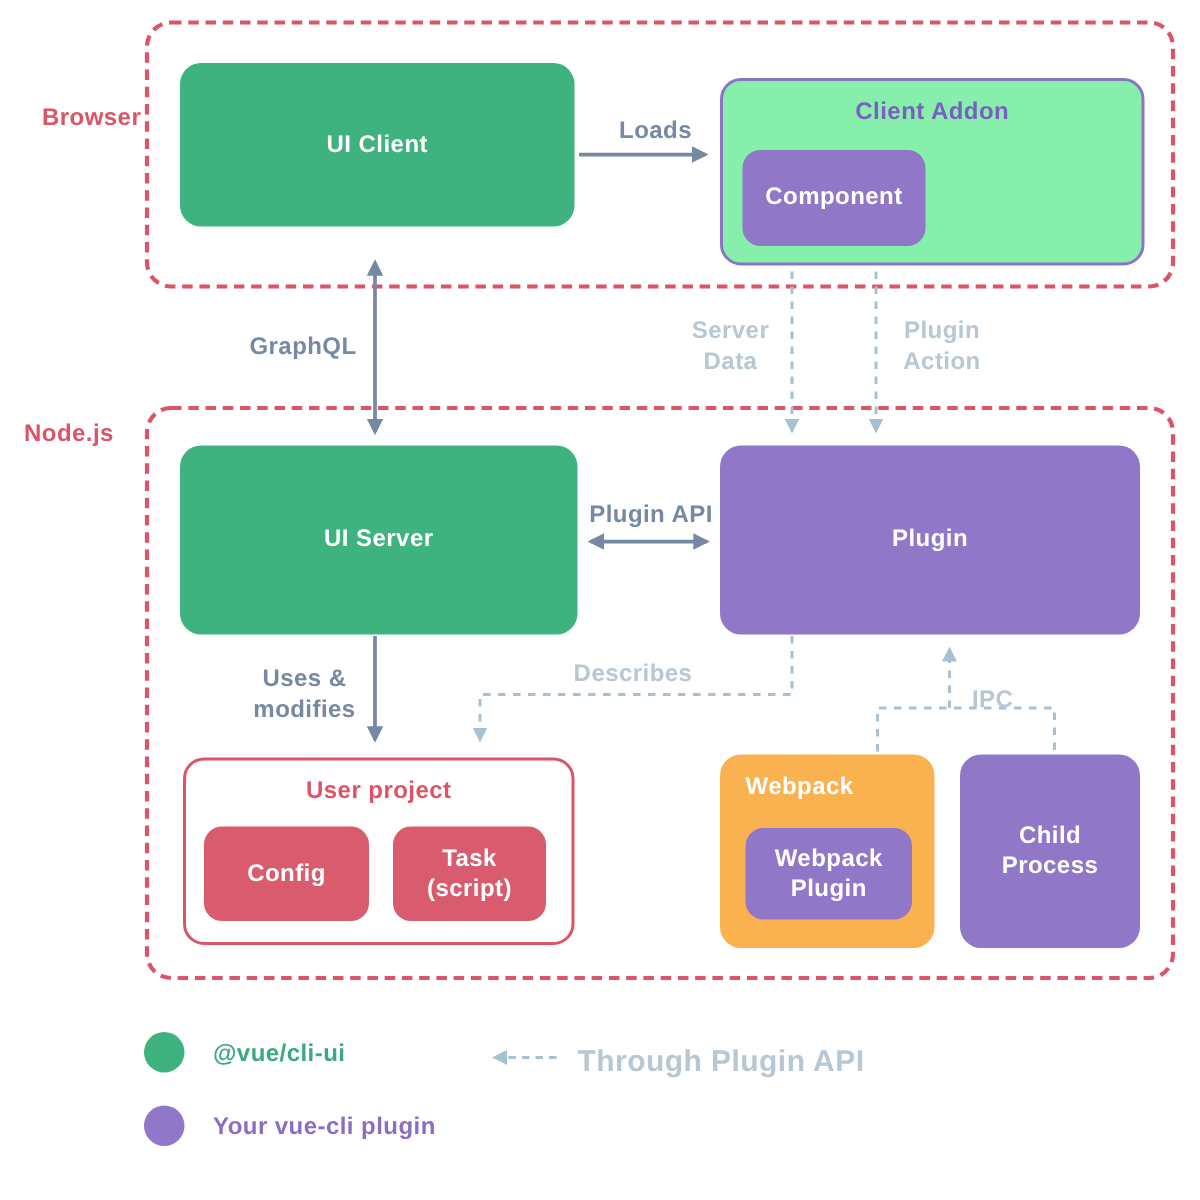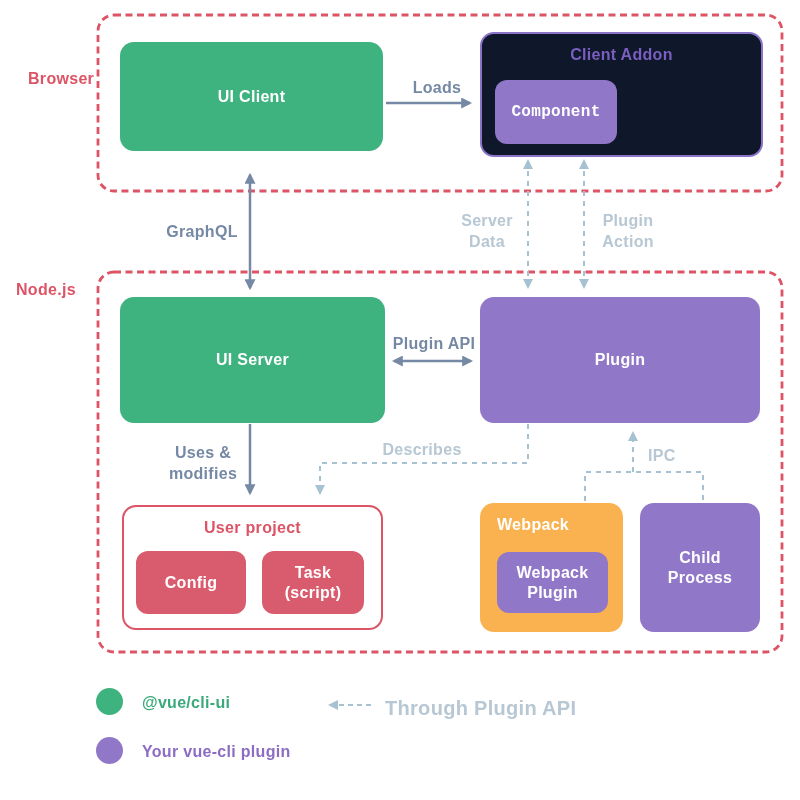--- a/index.html
+++ b/index.html
@@ -42,23 +42,23 @@
     text-align: center;
     white-space: pre-line;
     line-height: 1.3;
   }
   .albl { color: var(--arrow-gray); }
   .llbl { color: var(--label-light-blue); }
   .ctr { transform: translateX(-50%); }
 
   
   #ui-client      { left:120px; top:42px;  width:263px; height:109px; background:var(--box-green);  border-radius:14px; }
-  #client-addon   { left:480px; top:32px;  width:283px; height:125px; background:#0f172a; border:2.5px solid var(--addon-border-purple); border-radius:14px; }
+  #client-addon   { left:480px; top:52px;  width:283px; height:125px; background:#86efac; border:2.5px solid var(--addon-border-purple); border-radius:14px; }
   #client-addon-title { position:absolute; left:0; top:11px; width:100%; text-align:center; color:var(--addon-title-purple); font-size:16px; font-weight:700; letter-spacing:.3px; }
-  #component      { position:absolute; left:13px;  top:46px; width:122px; height:64px; background:var(--box-purple); border-radius:12px;font-family:Liberation Mono, monospace; }
+  #component      { position:absolute; left:13px;  top:46px; width:122px; height:64px; background:var(--box-purple); border-radius:12px; }
   #routes         { position:absolute; left:151px; top:46px; width:110px; height:64px; background:var(--box-purple); border-radius:12px; }
   #ui-server      { left:120px; top:297px; width:265px; height:126px; background:var(--box-green);  border-radius:14px; }
   #plugin         { left:480px; top:297px; width:280px; height:126px; background:var(--box-purple); border-radius:14px; }
   #user-project   { left:122px; top:505px; width:261px; height:125px; background:#fff; border:2.5px solid var(--section-red); border-radius:14px; }
   #user-project-title { position:absolute; left:0; top:11px; width:100%; text-align:center; color:var(--section-red); font-size:16px; font-weight:700; letter-spacing:.3px; }
   #config         { position:absolute; left:12px;  top:44px; width:110px; height:63px; background:var(--box-pink); border-radius:12px; }
   #task           { position:absolute; left:138px; top:44px; width:102px; height:63px; background:var(--box-pink); border-radius:12px; }
   #webpack        { left:480px; top:503px; width:143px; height:129px; background:var(--box-orange); border-radius:14px; }
   #webpack-title  { position:absolute; left:17px; top:12px; color:#fff; font-size:16px; font-weight:700; letter-spacing:.3px; }
   #webpack-plugin { position:absolute; left:17px; top:49px; width:111px; height:61px; background:var(--box-purple); border-radius:12px; }
@@ -67,21 +67,21 @@
   
   #browser-label       { left:28px;  top:27px;margin-top:43px; }
   #nodejs-label        { left:16px;  top:281px; }
   #loads-label         { left:437px; top:78px; }
   #graphql-label       { left:202px; top:222px; }
   #plugin-api-label    { left:434px; top:334px; }
   #uses-modifies-label { left:203px; top:443px; }
   #shared-data-label   { left:487px; top:211px; }
   #plugin-action-label { left:628px; top:211px; }
   #describes-label     { left:422px; top:440px; }
-  #ipc-label           { left:648px; top:446px; }
+  #ipc-label           { left:648px; top:457px; }
 
   
   .swatch { position:absolute; width:27px; height:27px; border-radius:50%; }
   #legend-swatch-green  { left:96px; top:688px; background:var(--box-green); }
   #legend-swatch-purple { left:96px; top:737px; background:var(--box-purple); }
   .legend-text { position:absolute; font-size:16px; font-weight:700; letter-spacing:.3px; }
   #legend-label-green   { left:142px; top:694px; color:var(--legend-green-text); }
   #legend-label-purple  { left:142px; top:743px; color:var(--legend-purple-text); }
   #legend-arrow-label   { left:385px; top:697px; color:var(--label-light-blue); font-size:20px; font-weight:700; letter-spacing:.3px; position:absolute; }
 </style>

